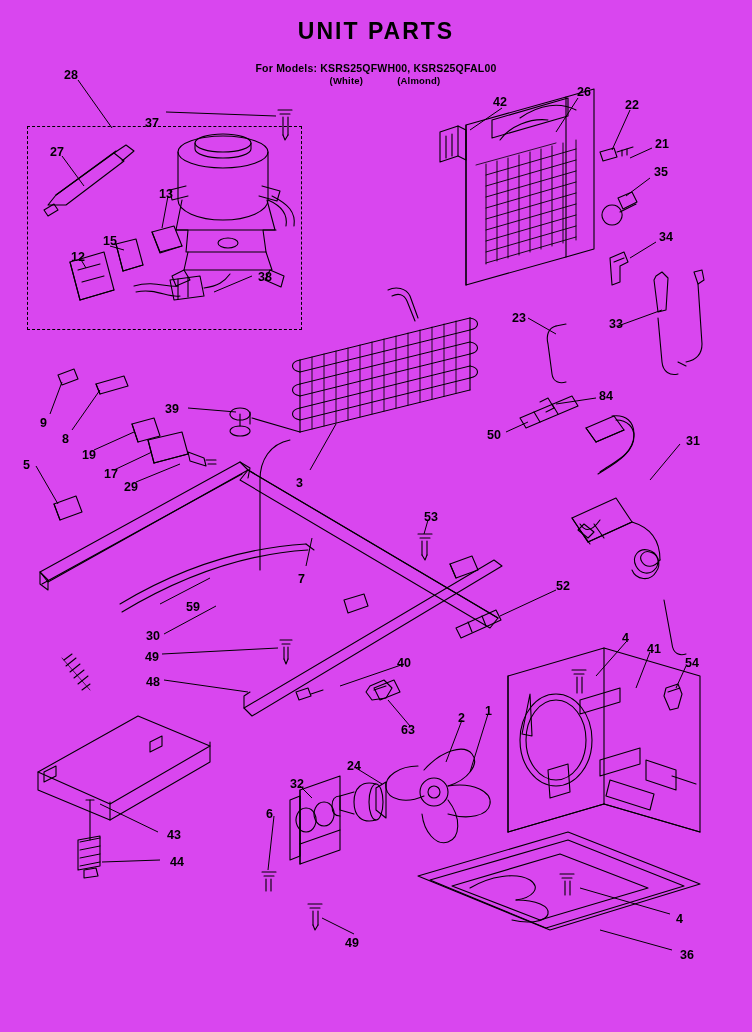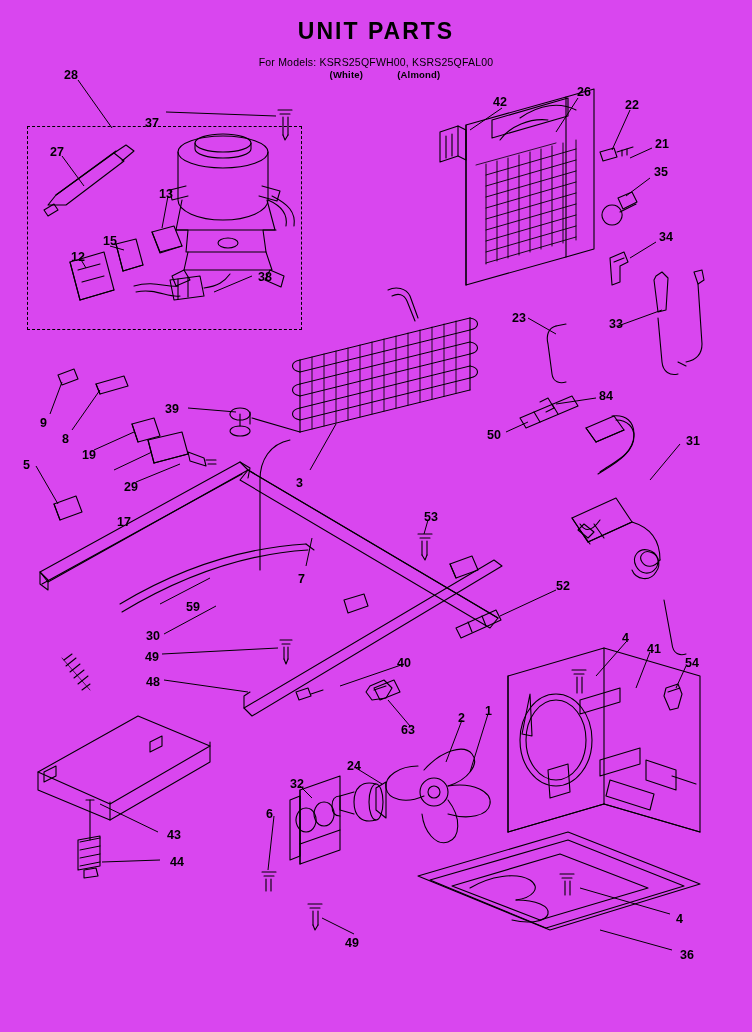--- a/index.html
+++ b/index.html
@@ -27,23 +27,23 @@
   #diagram-title {
     font-family: "Liberation Sans", sans-serif;
     font-size: 23px;
     font-weight: bold;
     letter-spacing: 2px;
     color: #000;
     line-height: 26px;
   }
   #models-line {
     font-size: 10.5px;
-    font-weight: normal;
+    font-weight: bold;
     color: #000;
-    margin-top: 12px;
+    margin-top: 18px;
     letter-spacing: 0.2px;
   }
   #variants-line {
     font-size: 9.5px;
     font-weight: bold;
     color: #000;
     margin-top: 1px;
     letter-spacing: 0.2px;
     padding-left: 18px;
   }
@@ -434,21 +434,21 @@
     <div class="callout" style="left:654px; top:166px;">35</div>
     <div class="callout" style="left:659px; top:231px;">34</div>
     <div class="callout" style="left:512px; top:312px;">23</div>
     <div class="callout" style="left:609px; top:318px;">33</div>
     <div class="callout" style="left:599px; top:390px;">84</div>
     <div class="callout" style="left:487px; top:429px;">50</div>
     <div class="callout" style="left:40px; top:417px;">9</div>
     <div class="callout" style="left:62px; top:433px;">8</div>
     <div class="callout" style="left:165px; top:403px;">39</div>
     <div class="callout" style="left:82px; top:449px;">19</div>
-    <div class="callout" style="left:117px; top:468px;margin-top:48px;">17</div>
+    <div class="callout" style="left:104px; top:468px;">17</div>
     <div class="callout" style="left:124px; top:481px;">29</div>
     <div class="callout" style="left:23px; top:459px;">5</div>
     <div class="callout" style="left:296px; top:477px;">3</div>
     <div class="callout" style="left:686px; top:435px;">31</div>
     <div class="callout" style="left:424px; top:511px;">53</div>
     <div class="callout" style="left:298px; top:573px;">7</div>
     <div class="callout" style="left:556px; top:580px;">52</div>
     <div class="callout" style="left:145px; top:601px;padding-left:41px;">59</div>
     <div class="callout" style="left:146px; top:630px;">30</div>
     <div class="callout" style="left:145px; top:651px;">49</div>

